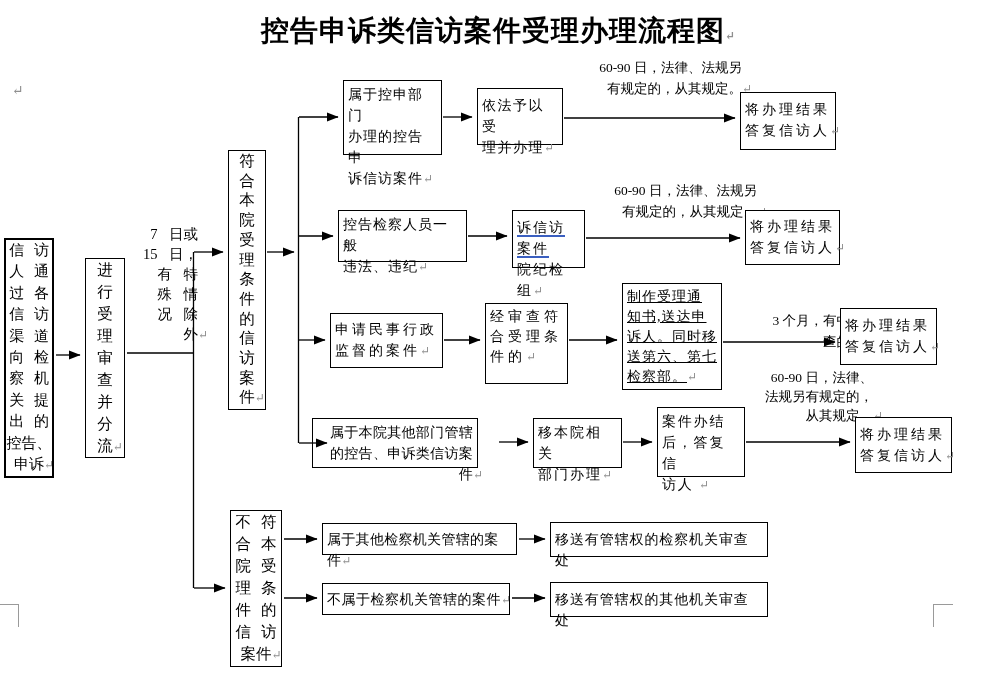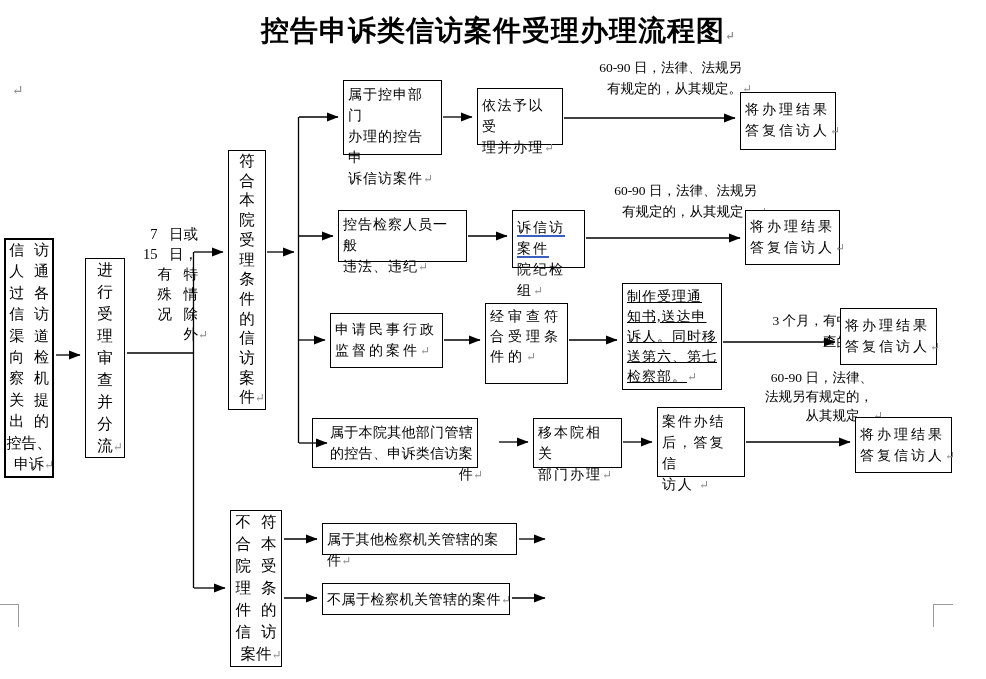--- a/index.html
+++ b/index.html
@@ -129,21 +129,23 @@
   <div class="box ls18" style="left:657px;top:407px;width:88px;height:70px;"><span class="pre">案件办结
 后，答复信
 访人 </span><span class="pilcrow">↵</span></div>
   <div class="note" style="left:753px;top:368px;width:120px;line-height:19px;"><span class="pre">60-90 日，法律、
 法规另有规定的，
 从其规定。</span><span class="pilcrow">↵</span></div>
   <div class="box ls3" style="left:855px;top:417px;width:97px;height:56px;padding-top:6px;"><span class="pre">将办理结果
 答复信访人</span><span class="pilcrow">↵</span></div>
 
   <div class="box ls0" style="left:322px;top:523px;width:195px;height:32px;padding-top:5px;"><span>属于其他检察机关管辖的案件</span><span class="pilcrow">↵</span></div>
+  <div class="box ls09" style="left:550px;top:522px;width:218px;height:35px;padding-top:6px;"><span>移送有管辖权的检察机关审查处</span></div>
   <div class="box ls05" style="left:322px;top:583px;width:188px;height:32px;padding-top:5px;"><span>不属于检察机关管辖的案件</span><span class="pilcrow">↵</span></div>
+  <div class="box ls09" style="left:550px;top:582px;width:218px;height:35px;padding-top:6px;"><span>移送有管辖权的其他机关审查处</span></div>
 
   <svg id="arrows" width="986" height="679" viewBox="0 0 986 679">
     <defs>
       <marker id="ah" markerWidth="10" markerHeight="8" refX="8.5" refY="3.5" orient="auto">
         <path d="M0,0 L9,3.5 L0,7 Z" fill="#000"></path>
       </marker>
     </defs>
     <g>
       <line x1="56" y1="355" x2="80" y2="355" marker-end="url(#ah)"></line>
       <line x1="127" y1="353" x2="194" y2="353"></line>

